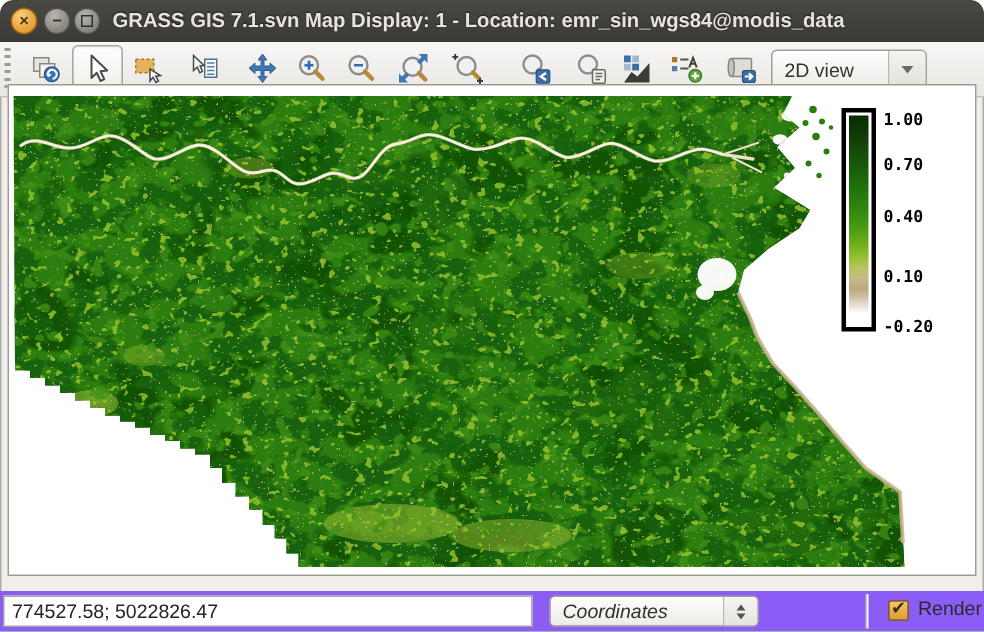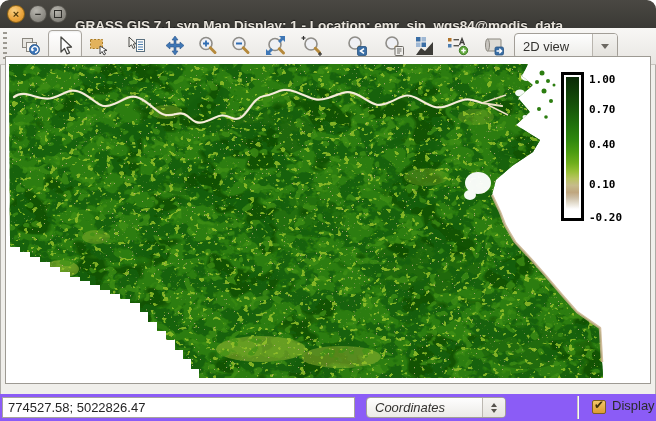--- a/index.html
+++ b/index.html
@@ -15,21 +15,21 @@
   .winbtn{position:absolute;top:5px;width:18px;height:18px;border-radius:50%;
           box-sizing:border-box;display:flex;align-items:center;justify-content:center;
           font-size:11px;font-weight:bold;line-height:1;}
   .btn-close{left:7px;background:radial-gradient(circle at 38% 30%,#f8d083 0%,#eba63e 55%,#cf8b26 100%);
              border:1px solid #8d6316;color:#4f3a0c;}
   .btn-min,.btn-max{background:radial-gradient(circle at 38% 30%,#b8b6af 0%,#86847d 70%);
              border:1px solid #504e48;color:#2f2e2a;}
   .btn-min{left:29px;}
   .btn-max{left:49px;}
   .maxsq{width:6px;height:6px;border:1.5px solid #2f2e2a;}
-  .title{position:absolute;left:75px;top:12px;line-height:27px;font-size:13.5px;font-weight:bold;
+  .title{position:absolute;left:75px;top:0;line-height:27px;font-size:13.5px;font-weight:bold;
          color:#e8e4dc;text-shadow:0 -1px 1px rgba(0,0,0,.6);white-space:nowrap;}
   
   .toolbar{position:absolute;left:0;top:28px;width:656px;height:37px;box-sizing:border-box;
            background:linear-gradient(#f8f7f5,#e8e6e2);border-bottom:1px solid #c6c3bd;}
   .grip{position:absolute;left:3px;top:4px;bottom:4px;width:4px;
         background:repeating-linear-gradient(to bottom,#9c9991 0 2px,transparent 2px 5px);}
   .tbtn{position:absolute;top:4px;width:28px;height:28px;border-radius:4px;
         display:flex;align-items:center;justify-content:center;}
   .tbtn.pressed{top:2px;width:34px;height:31px;background:linear-gradient(#ffffff,#f0eeea);
         border:1px solid #a9a59e;box-sizing:border-box;
@@ -348,16 +348,16 @@
       <span class="combo-label">Coordinates</span>
       <span class="spinner">
         <span class="tri-up-s"></span>
         <span class="tri-down-s"></span>
       </span>
     </div>
     <div class="sb-sep"></div>
     <div class="checkbox">
       <span class="checkmark">✔</span>
     </div>
-    <div class="render-label">Display</div>
+    <div class="render-label">Render</div>
   </div>
 
 </div>
 
 </body></html>

